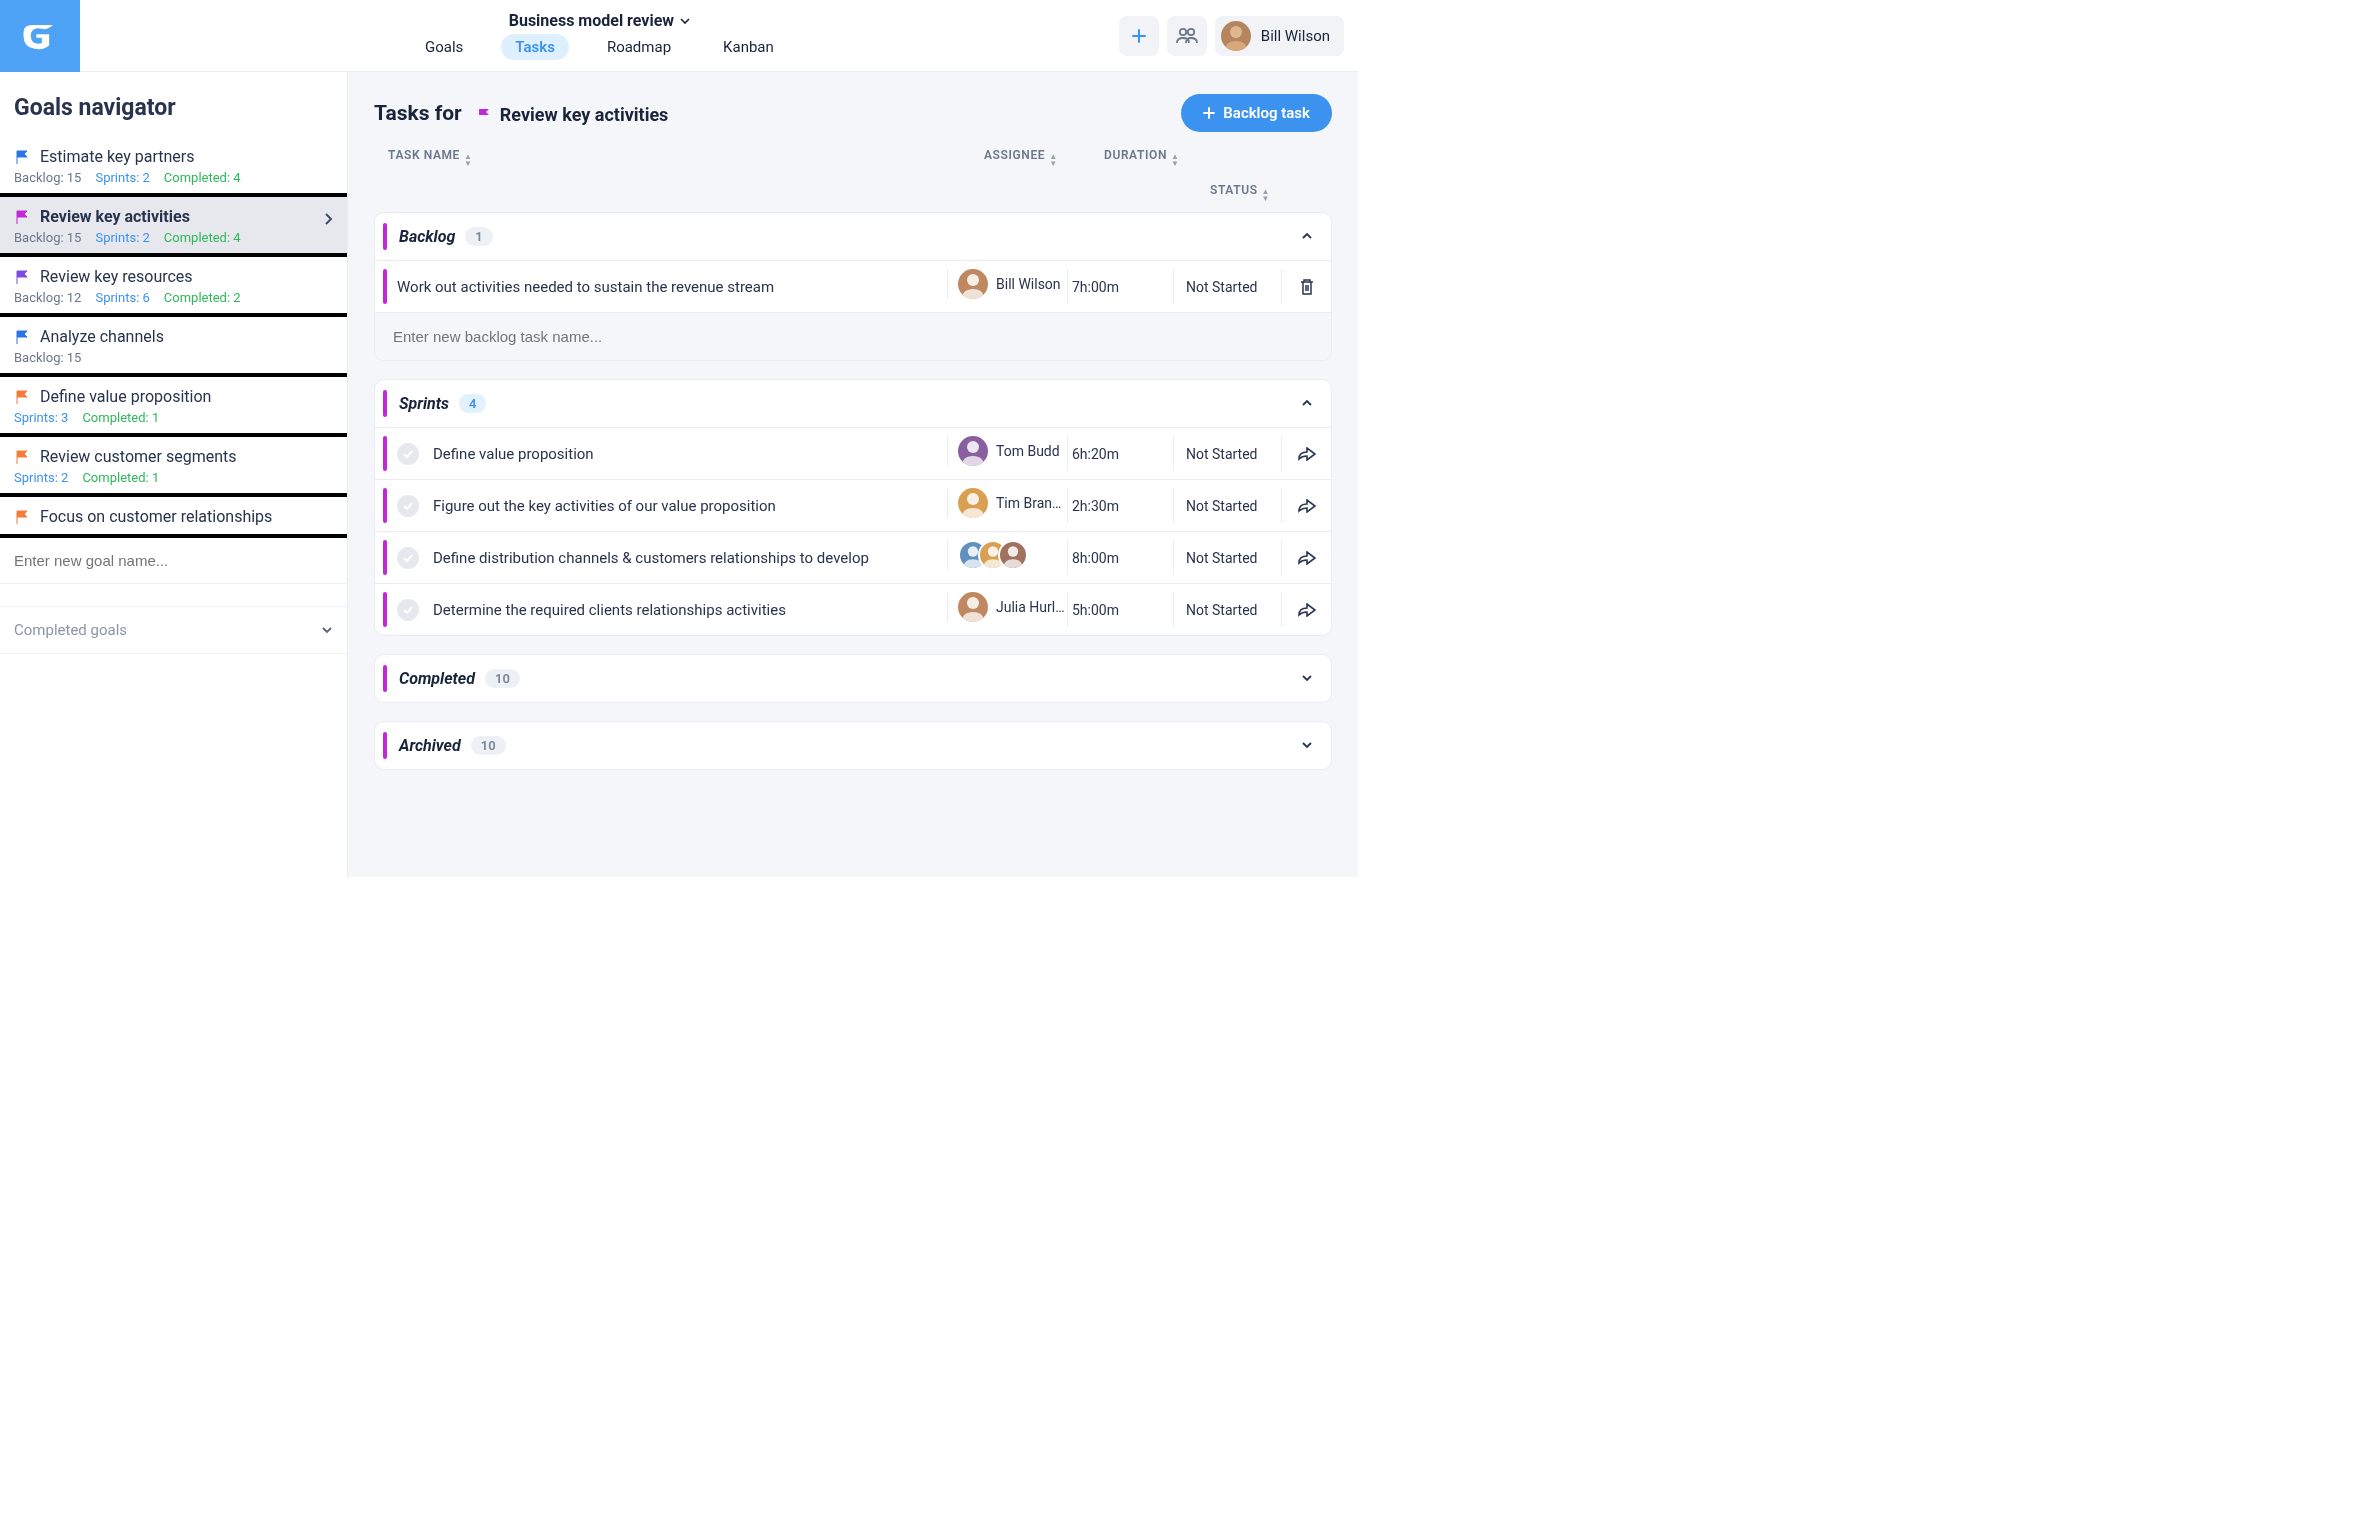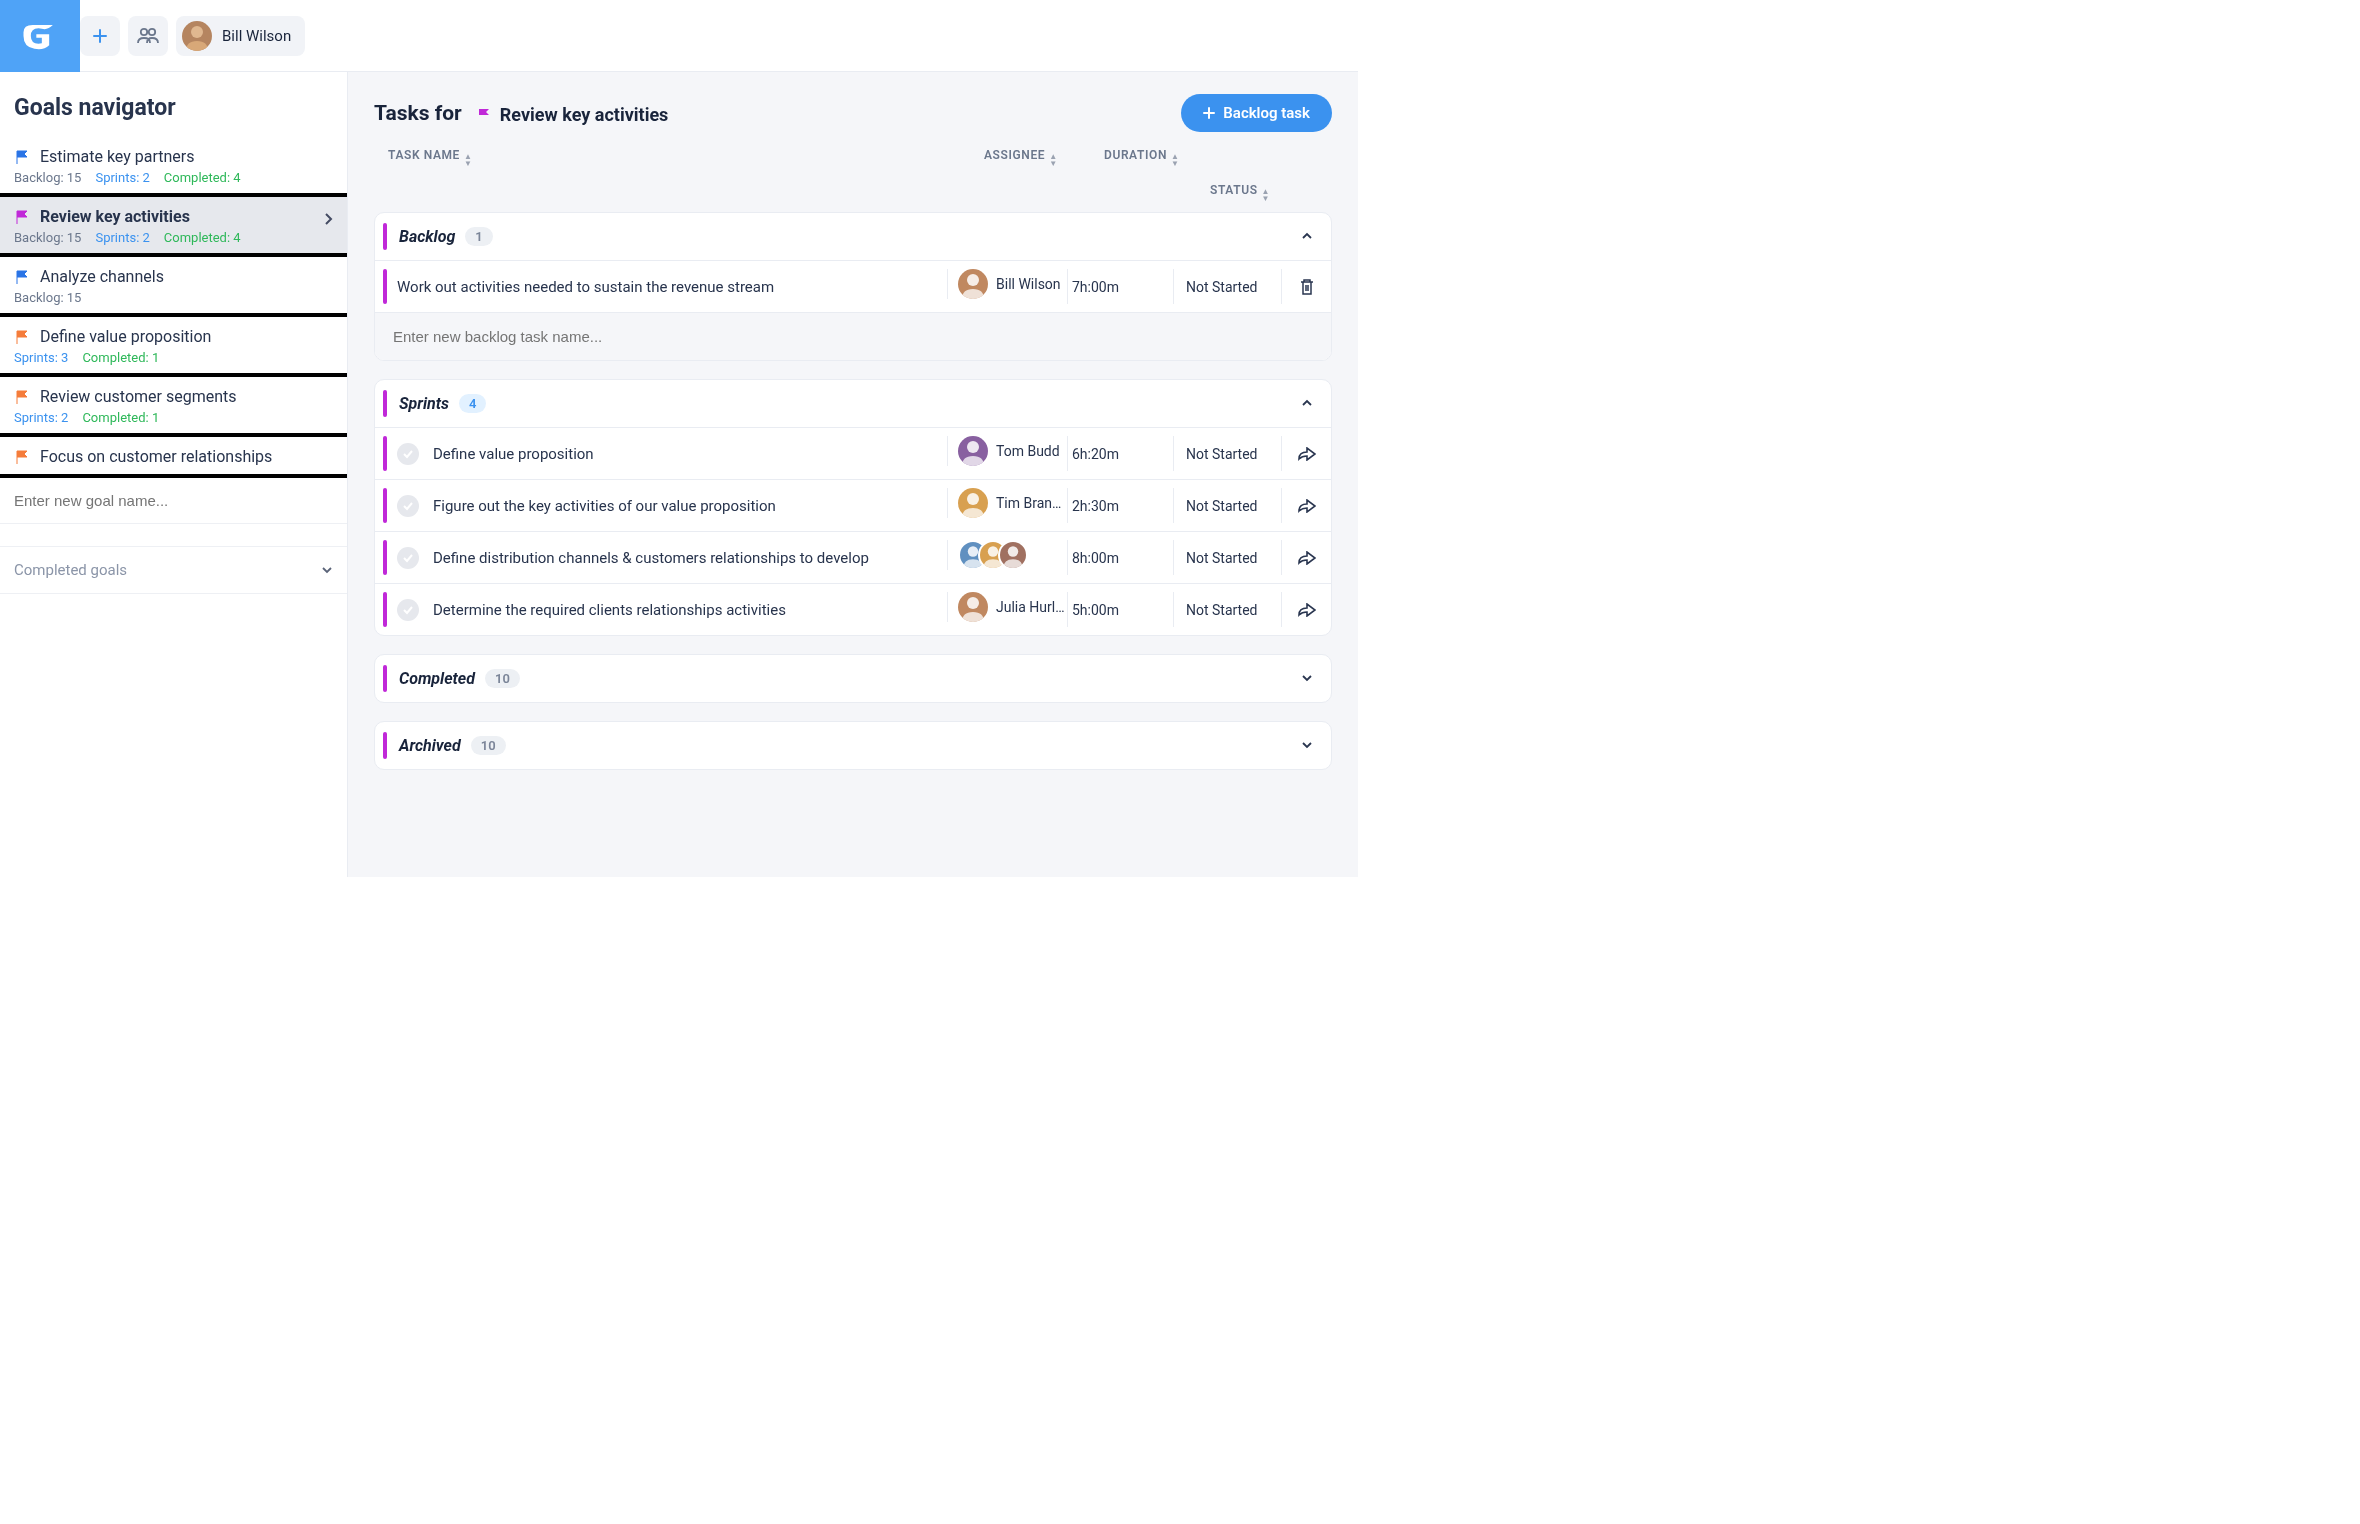--- a/index.html
+++ b/index.html
@@ -260,20 +260,34 @@
 </style>
 </head>
 <body>
 
 <div class="header">
   <div class="logo-block">
     <svg viewBox="0 0 48 48">
       <path d="M6 20 Q6 12 16 12 L38 12 Q32 18 26 16 Q14 14 14 24 Q14 34 26 32 L26 26 L20 26 L20 22 L34 22 L34 34 Q28 40 18 38 Q6 36 6 24 Z" fill="#fff"></path>
     </svg>
   </div>
+  <div class="header-center">
+    <div class="proj-title">
+      <span>Business model review</span>
+      <svg width="10" height="10" viewBox="0 0 10 10">
+          <path d="M1 3 L5 7 L9 3" stroke="#19243b" stroke-width="1.6" fill="none"></path>
+        </svg>
+    </div>
+    <div class="nav-tabs">
+      <div class="nav-tab">Goals</div>
+      <div class="nav-tab active">Tasks</div>
+      <div class="nav-tab">Roadmap</div>
+      <div class="nav-tab">Kanban</div>
+    </div>
+  </div>
   <div class="header-right">
     <div class="icon-btn">
       <svg width="16" height="16" viewBox="0 0 16 16">
           <path d="M8 2 V14 M2 8 H14" stroke="#3b92ef" stroke-width="2" stroke-linecap="round"></path>
         </svg>
     </div>
     <div class="icon-btn">
       <svg width="22" height="18" viewBox="0 0 22 18">
         <circle cx="7" cy="5" r="3.2" fill="none" stroke="#6b778c" stroke-width="1.8"></circle>
         <circle cx="15" cy="5" r="3.2" fill="none" stroke="#6b778c" stroke-width="1.8"></circle>
@@ -319,20 +333,34 @@
             <span>Review key activities</span>
           </div>
     <div class="goal-row2">
             <span style="color:#6b778c">Backlog: 15</span>
             <span style="color:#3b92ef">Sprints: 2</span>
             <span style="color:#2fb85a">Completed: 4</span>
           </div>
     <span class="goal-arrow"><svg width="10" height="14" viewBox="0 0 10 14">
               <path d="M3 2 L8 7 L3 12" stroke="#444b63" stroke-width="2" fill="none"></path>
             </svg></span>
+  </div>
+        <div class="goal-item">
+    <div class="goal-row1">
+            <svg class="flag" viewBox="0 0 16 16">
+              <path d="M3 2 V15 M3 2 H13 L10 5 L13 8 H3" fill="#7c4de0" stroke="#7c4de0" stroke-width="1"></path>
+            </svg>
+            <span>Review key resources</span>
+          </div>
+    <div class="goal-row2">
+            <span style="color:#6b778c">Backlog: 12</span>
+            <span style="color:#3b92ef">Sprints: 6</span>
+            <span style="color:#2fb85a">Completed: 2</span>
+          </div>
+
   </div>
         <div class="goal-item">
     <div class="goal-row1">
             <svg class="flag" viewBox="0 0 16 16">
               <path d="M3 2 V15 M3 2 H13 L10 5 L13 8 H3" fill="#2a74e6" stroke="#2a74e6" stroke-width="1"></path>
             </svg>
             <span>Analyze channels</span>
           </div>
     <div class="goal-row2">
             <span style="color:#6b778c">Backlog: 15</span>

